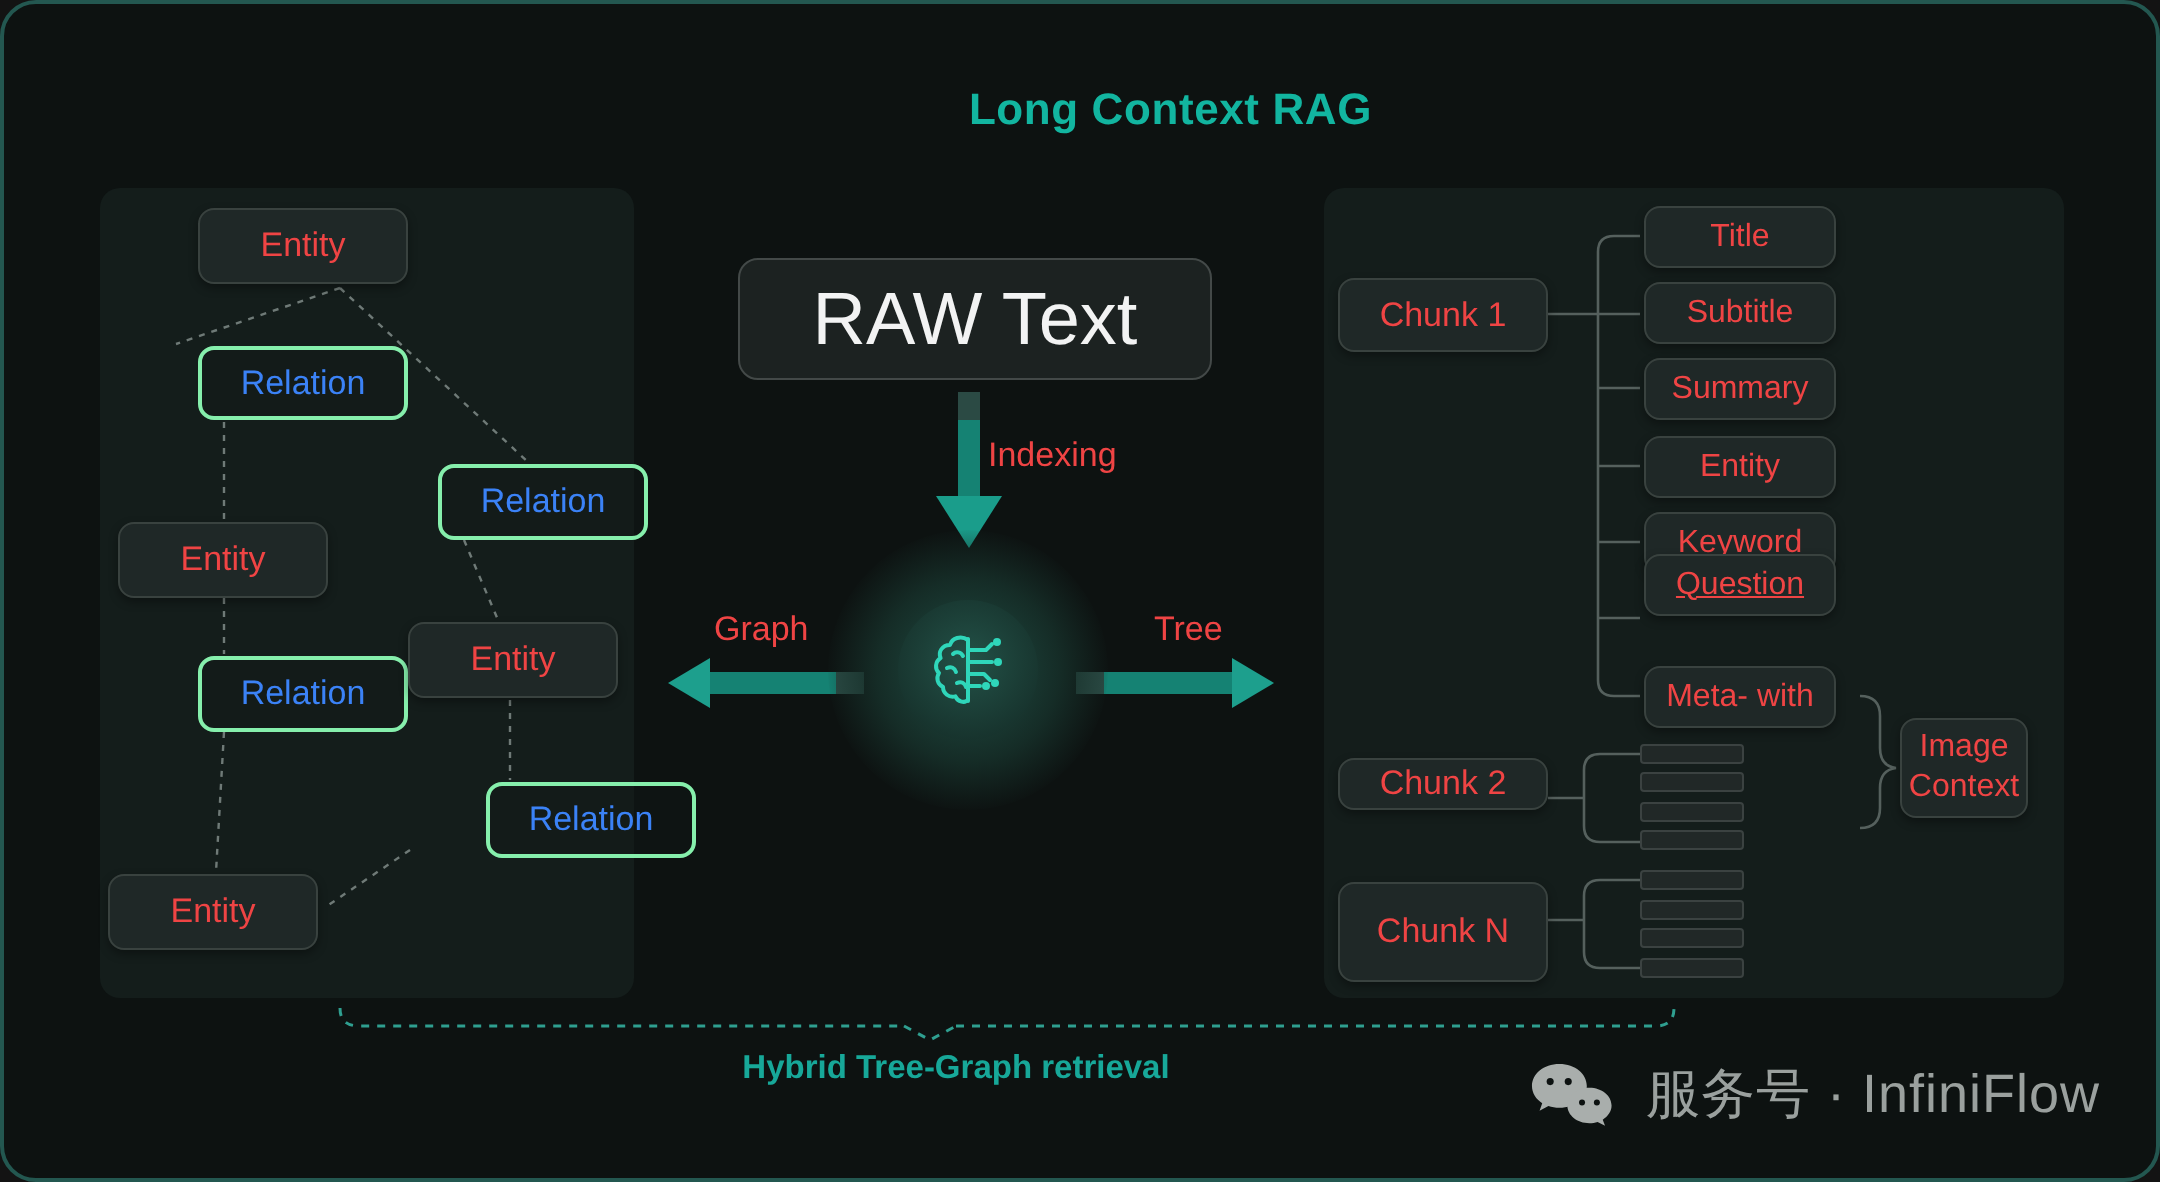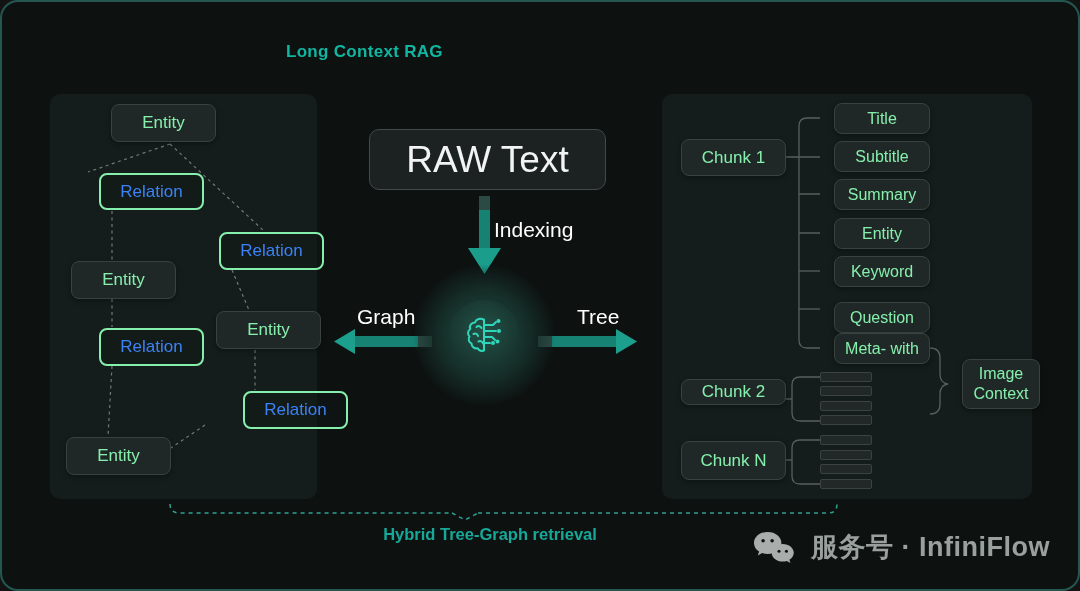--- a/index.html
+++ b/index.html
@@ -6,61 +6,61 @@
   body{font-family:"Liberation Sans","DejaVu Sans",sans-serif;}
   .canvas{position:relative;width:1080px;height:591px;background:#0d1211;
     border:2px solid #235750;border-radius:18px;overflow:hidden;box-sizing:border-box;}
   .abs{position:absolute;}
   .panel{position:absolute;background:#141d1b;border-radius:10px;z-index:0;}
   #panel-left{left:48px;top:92px;width:267px;height:405px;}
   #panel-right{left:660px;top:92px;width:370px;height:405px;}
   #lines-svg{position:absolute;left:0;top:0;z-index:1;}
   .node{position:absolute;z-index:2;display:flex;align-items:center;justify-content:center;
     border-radius:8px;font-size:17px;box-sizing:border-box;}
-  .entity{background:#1f2827;border:1px solid #39423f;color:#86efac;box-shadow:0 2px 5px rgba(0,0,0,.35);margin-left:12px;}
+  .entity{background:#1f2827;border:1px solid #39423f;color:#ef4444;box-shadow:0 2px 5px rgba(0,0,0,.35);}
   .relation{background:rgba(16,26,24,.35);border:2px solid #86efac;color:#3b82f6;margin-left:40px;}
   
   .n0{left:97px;top:102px;width:105px;height:38px;}
   .n1{left:57px;top:171px;width:105px;height:37px;}
   .n2{left:177px;top:230px;width:105px;height:38px;}
   .n3{left:57px;top:259px;width:105px;height:38px;}
   .n4{left:57px;top:326px;width:105px;height:38px;}
   .n5{left:202px;top:309px;width:105px;height:38px;}
   .n6{left:201px;top:389px;width:105px;height:38px;}
   .n7{left:52px;top:435px;width:105px;height:38px;}
   
-  #page-title{left:284px;top:40px;width:400px;text-align:left;font-size:17px;font-weight:700;
+  #page-title{left:284px;top:40px;width:400px;text-align:right;font-size:22px;font-weight:700;
     color:#12b5a0;z-index:2;letter-spacing:.3px;}
   #page-subtitle{left:234px;top:78px;width:500px;text-align:center;font-size:16.5px;color:#e6e9e8;z-index:2;}
   
   #raw-text-box{left:367px;top:127px;width:235px;height:59px;display:flex;align-items:center;justify-content:center;
     background:#1c2221;border:1.5px solid #434948;border-radius:10px;color:#f2f3f3;font-size:37px;z-index:2;}
-  .flow-label{position:absolute;z-index:2;font-size:21px;color:#ffffff;}
+  .flow-label{position:absolute;z-index:2;font-size:17px;color:#ef4444;}
   #indexing-label{left:492px;top:216px;}
   #graph-label{left:355px;top:303px;}
   #tree-label{left:575px;top:303px;}
   #brain-glow{left:412px;top:263px;width:140px;height:140px;border-radius:50%;z-index:2;
     background:radial-gradient(circle,rgba(33,82,72,.95) 0%,rgba(22,47,41,.9) 46%,rgba(13,18,17,0) 72%);}
   #brain-circle{left:447px;top:298px;width:70px;height:70px;border-radius:50%;z-index:3;
     background:radial-gradient(circle at 50% 44%,#235248 0%,#17332d 75%);
     display:flex;align-items:center;justify-content:center;}
   
   .attr{left:820px;width:96px;height:31px;font-size:16px;}
-  .a0{top:101px;}.a1{top:139px;}.a2{top:177px;}.a3{top:216px;}.a4{top:254px;}.a5{top:300px;}.a6{top:331px;}
+  .a0{top:101px;}.a1{top:139px;}.a2{top:177px;}.a3{top:216px;}.a4{top:254px;}.a5{top:275px;text-decoration:underline;}.a6{top:331px;}
   .chunk{left:667px;width:105px;}
-  .c0{top:137px;height:37px;}.c1{top:377px;height:26px;}.c2{top:439px;height:39px;}
-  #image-context{left:948px;top:357px;width:78px;height:50px;font-size:16px;line-height:1.25;text-align:center;}
+  .c0{top:137px;height:37px;}.c1{top:377px;height:26px;}.c2{top:439px;height:50px;}
+  #image-context{left:948px;top:357px;width:64px;height:50px;font-size:16px;line-height:1.25;text-align:center;}
   .bar{position:absolute;left:818px;width:52px;height:10px;background:#212827;border:1px solid #3b4241;
     border-radius:2px;z-index:2;box-sizing:border-box;}
   .b20{top:370px;}.b21{top:384px;}.b22{top:399px;}.b23{top:413px;}
   .bn0{top:433px;}.bn1{top:448px;}.bn2{top:462px;}.bn3{top:477px;}
   
-  #retrieval-label{left:288px;top:523px;width:400px;text-align:center;font-size:16.5px;font-weight:700;
+  #retrieval-label{left:276px;top:523px;width:400px;text-align:center;font-size:16.5px;font-weight:700;
     color:#17a899;z-index:2;}
-  #footer-brand{right:28px;top:527px;display:flex;align-items:center;gap:15px;z-index:2;font-weight:bold;}
+  #footer-brand{right:28px;top:527px;display:flex;align-items:center;gap:15px;z-index:2;}
   #footer-brand .brand-text{font-size:27px;color:#9aa09e;letter-spacing:.5px;}
 </style>
 </head>
 <body>
 
 <div class="canvas">
 
   <div class="panel" id="panel-left"></div>
   <div class="panel" id="panel-right"></div>
 

